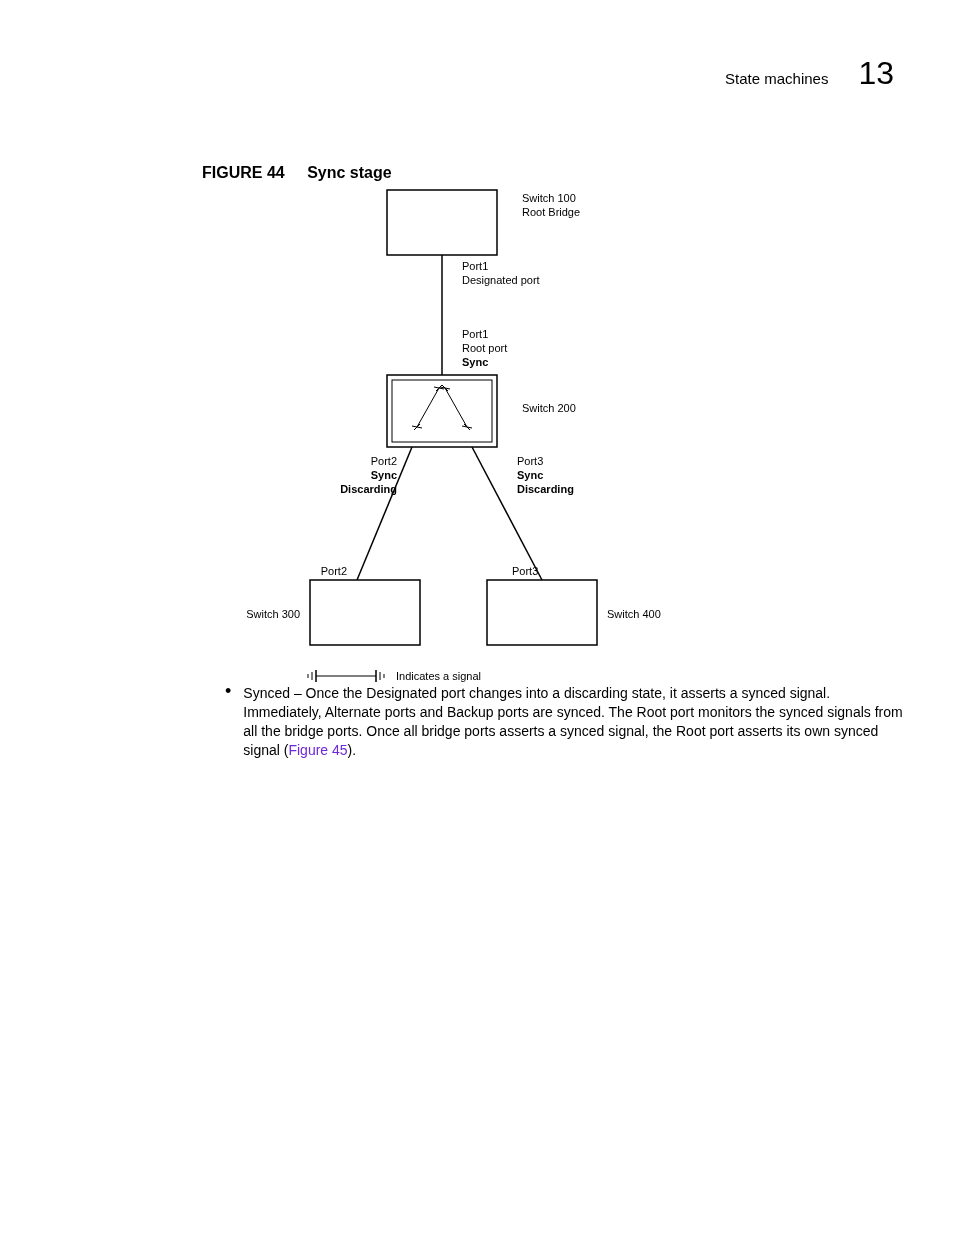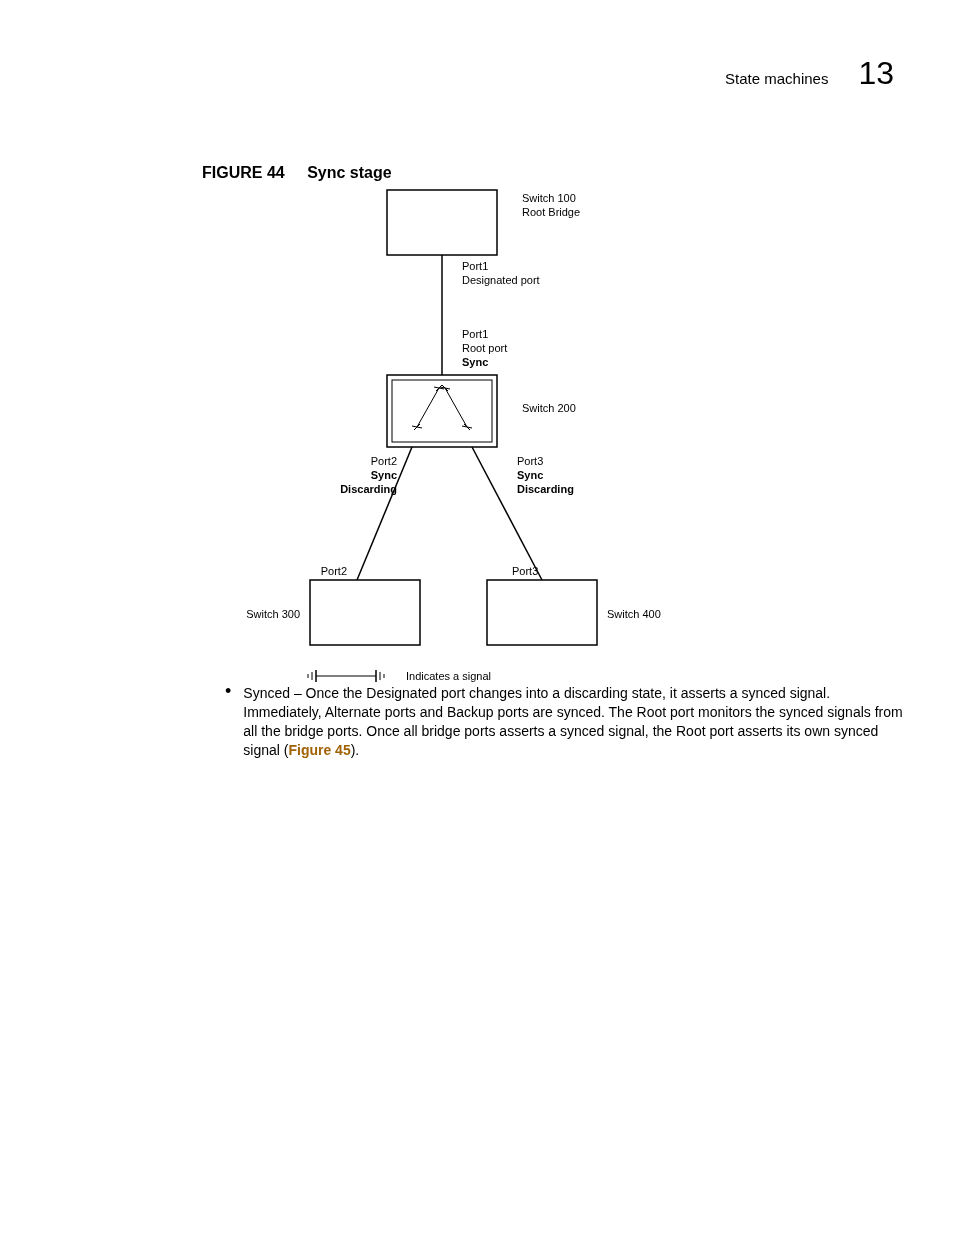--- a/index.html
+++ b/index.html
@@ -53,21 +53,21 @@
   }
   .diagram text {
     font-family: Arial, Helvetica, sans-serif;
   }
   .legend {
     position: absolute;
     top: 670px;
     left: 306px;
     display: flex;
     align-items: flex-end;
-    gap: 20px;
+    gap: 10px;
     font-size: 11px;
   }
   .legend svg {
     width: 80px;
     height: 12px;
   }
   .bullet-row {
     position: absolute;
     top: 684px;
     left: 225px;
@@ -80,22 +80,21 @@
     line-height: 14px;
   }
   .bullet-text {
     font-size: 14px;
     line-height: 19px;
   }
   .bold {
     font-weight: normal;
   }
   .link {
-    color: #a16207;
-    font-weight: bold;
+    color: #6d28d9;
   }
 </style>
 </head>
 <body>
 
 <div class="header">
   <span class="header-title">State machines</span>
   <span class="header-chapter">13</span>
 </div>
 

